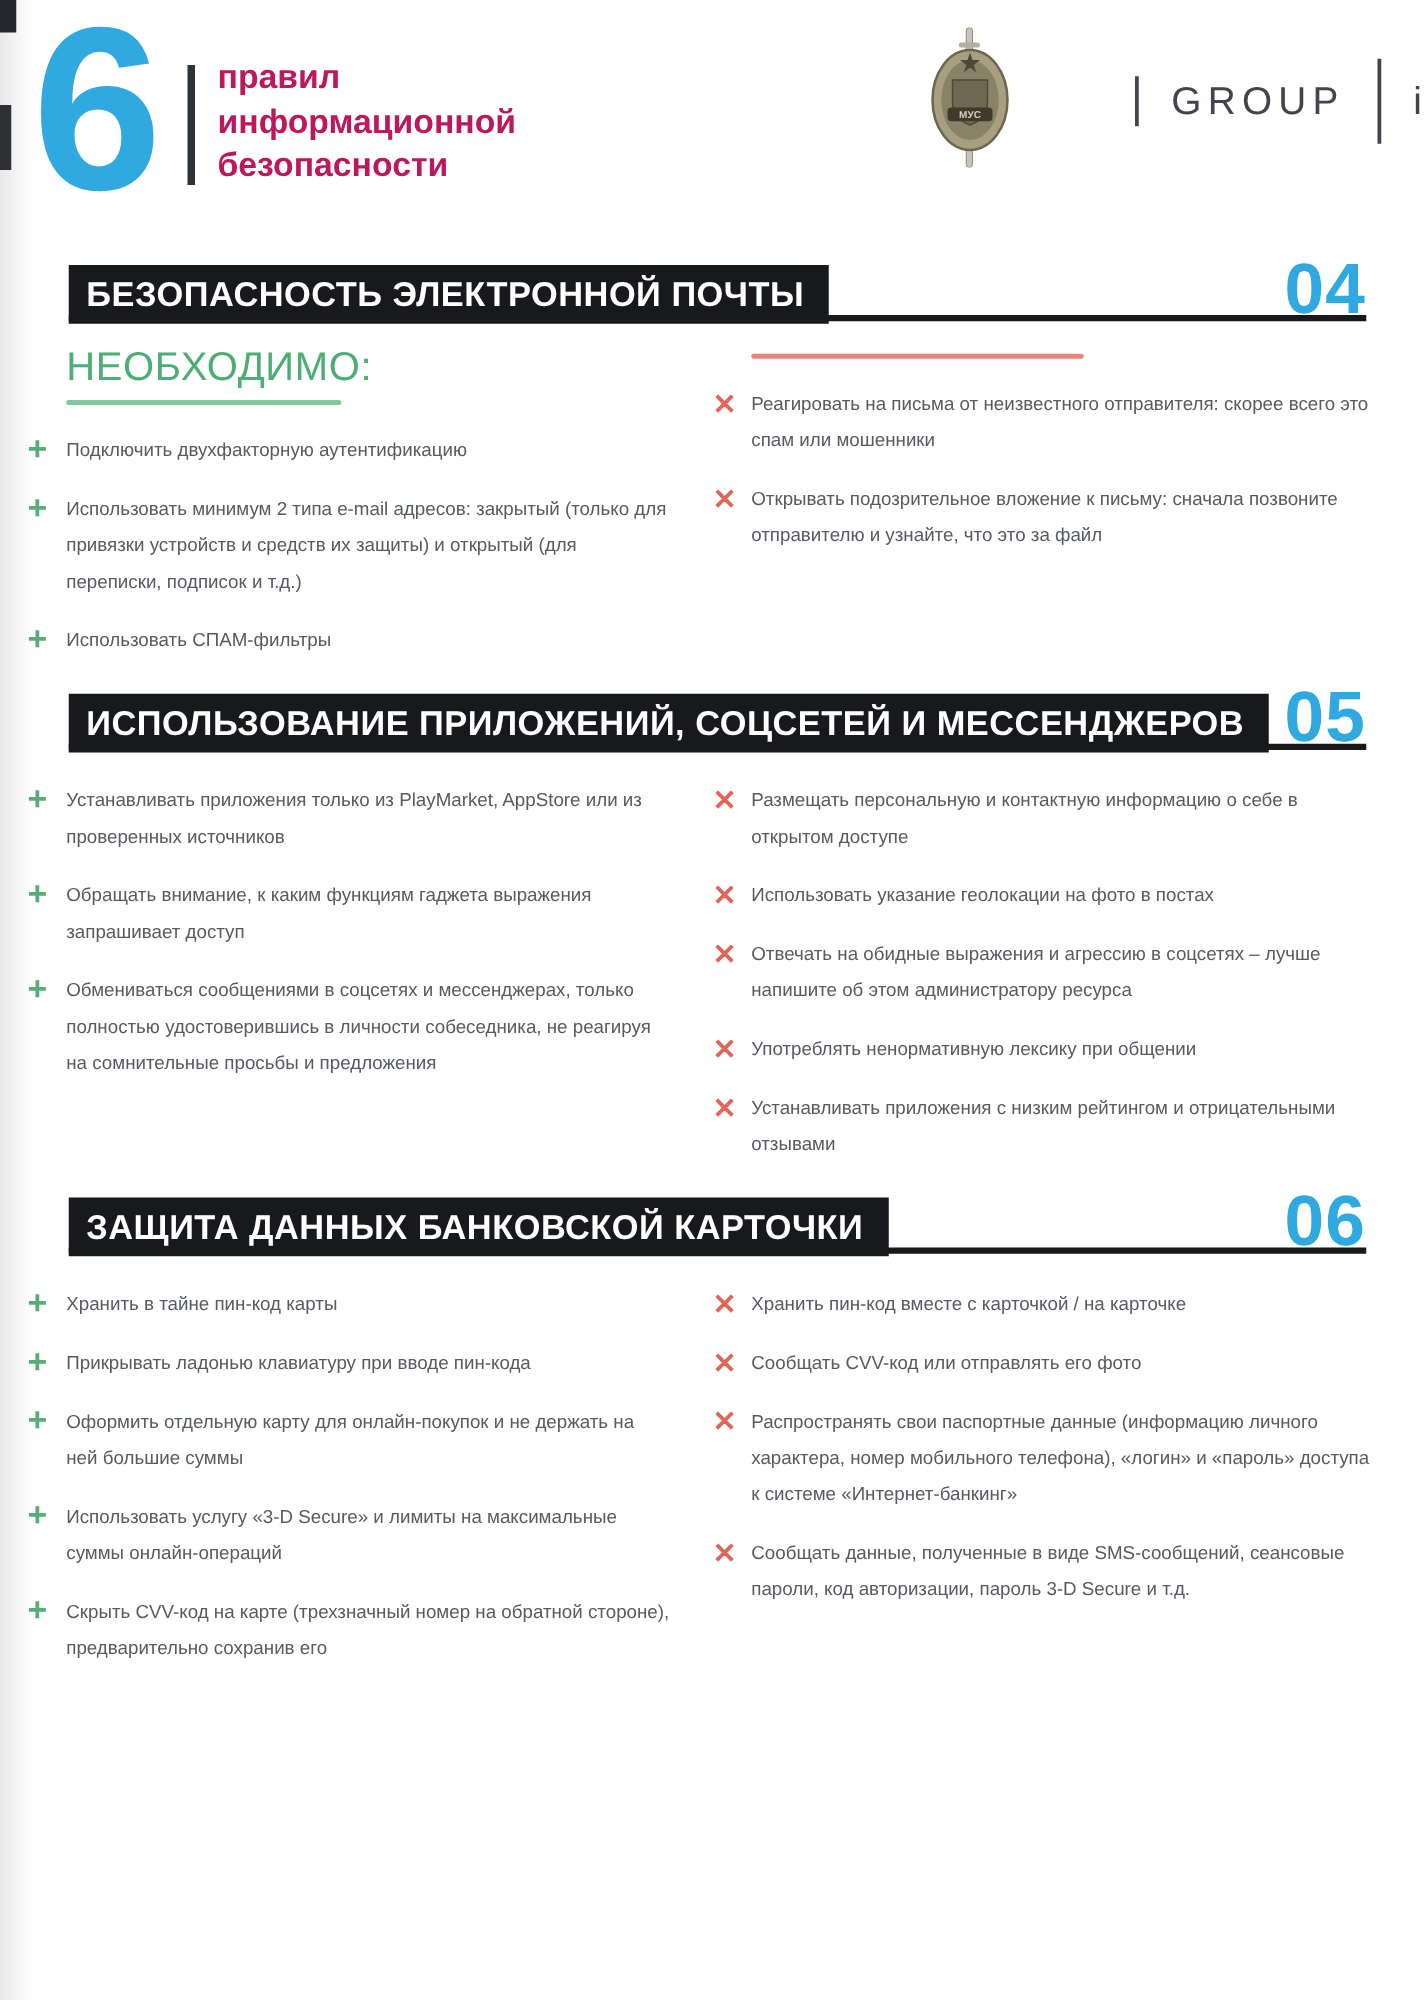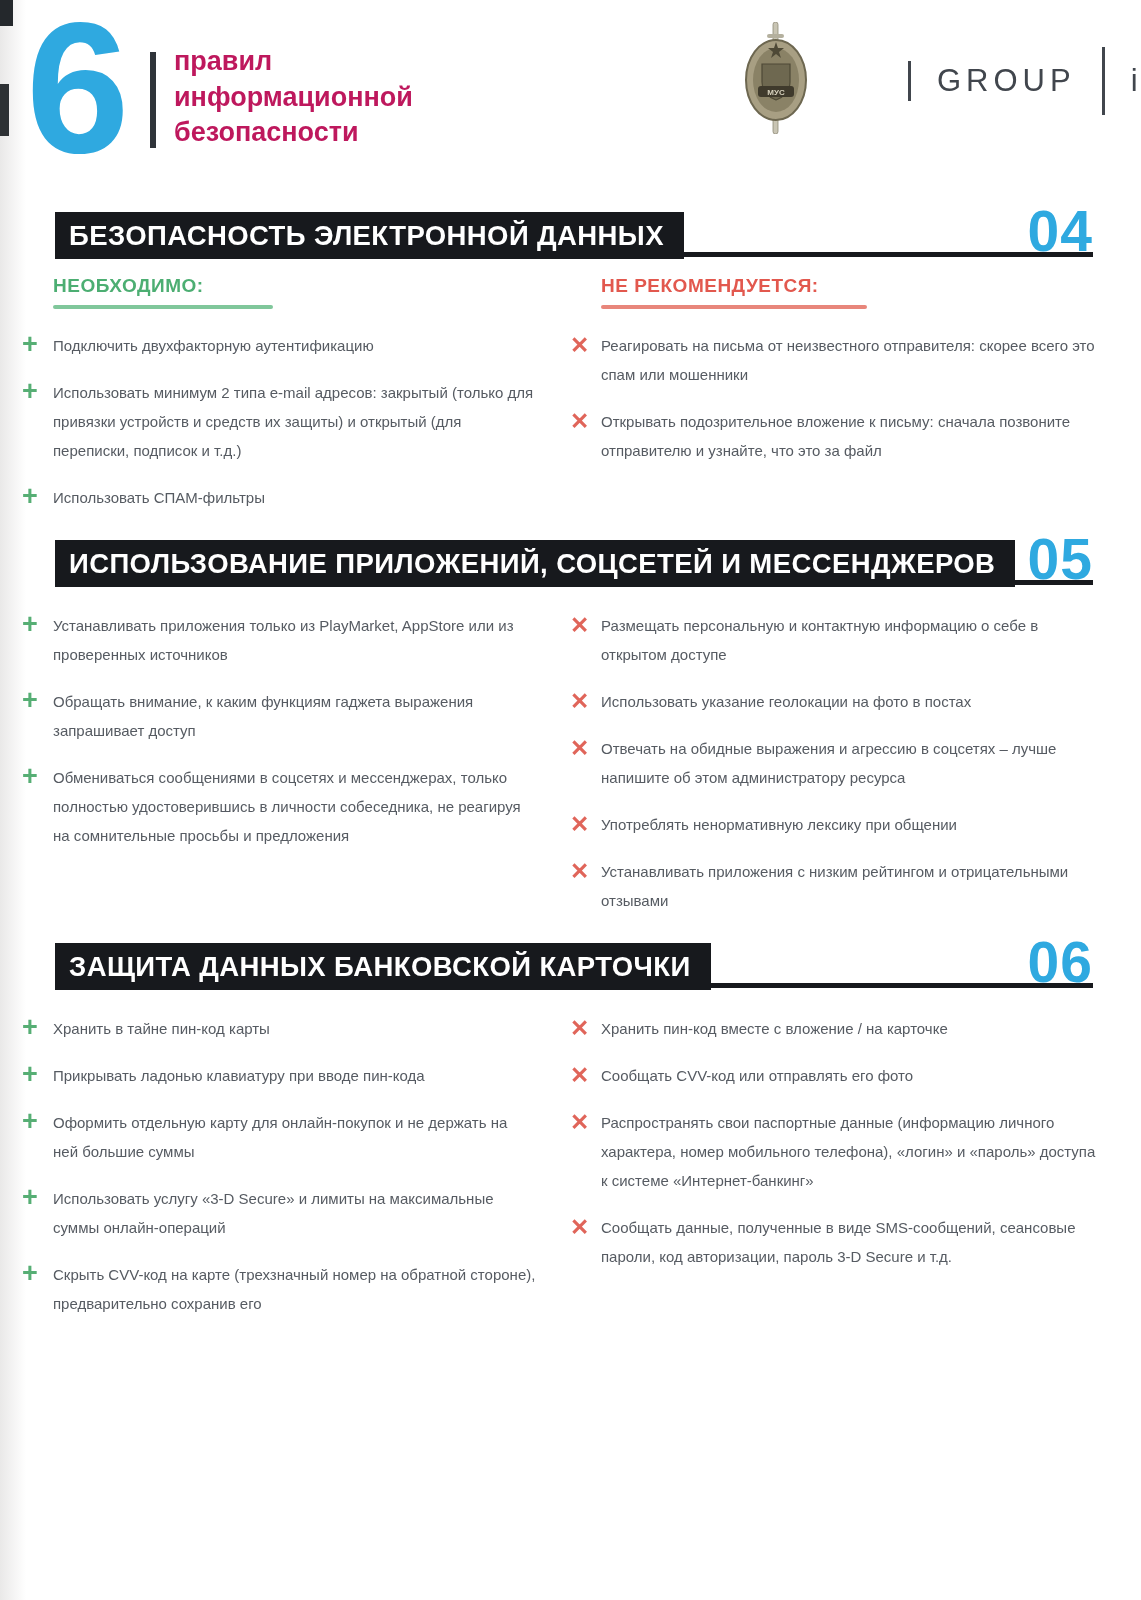--- a/index.html
+++ b/index.html
@@ -35,21 +35,21 @@
   .sec-line { position:absolute; left:0; right:0; bottom:2px; height:5px; background:#17191d; z-index:2; }
   .sec-num { position:absolute; right:0; top:-9px; font-size:57px; font-weight:700;
     color:#2fa9e0; line-height:1; z-index:1; letter-spacing:1px; }
 
   .sec-cols { display:flex; margin:24px 40px 6px 22px; }
   .section-first .sec-cols { margin-top:16px; }
   .col-do { flex:0 0 548px; width:548px; padding-right:34px; box-sizing:border-box; }
   .col-dont { flex:1; }
 
   .col-label-block { margin:0 0 22px 31px; }
-  .col-label { display:inline-block; font-size:19px; font-weight:700; letter-spacing:0.5px; }
+  .col-label { display:inline-block; font-size:32px; font-weight:400; letter-spacing:0.5px; }
   .col-do .col-label { color:#4cae72; }
   .col-dont .col-label { color:#e2584e; }
   .head-rule { height:4px; margin-top:8px; border-radius:2px; }
   .do-rule { background:#80c79b; width:220px; }
   .dont-rule { background:#e8867b; width:266px; }
 
   ul.items { list-style:none; margin:0; padding:0; }
   .item { display:flex; gap:7px; margin-bottom:18px; }
   .marker { flex:0 0 24px; text-align:left; font-weight:700; }
   .col-do .marker { color:#56ae74; font-size:27px; line-height:27px; }
@@ -87,21 +87,21 @@
       <span class="word">GROUP</span>
       <span class="gbar h66"></span>
       <span class="word">iB</span>
       <span class="gbar h56"></span>
     </div>
   </div>
 
   <div class="section section-first">
     <div class="sec-header">
       <div class="sec-line"></div>
-      <div class="sec-bar">БЕЗОПАСНОСТЬ ЭЛЕКТРОННОЙ ДАННЫХ</div>
+      <div class="sec-bar">БЕЗОПАСНОСТЬ ЭЛЕКТРОННОЙ ПОЧТЫ</div>
       <div class="sec-num">04</div>
     </div>
     <div class="sec-cols">
       <div class="col-do">
         <div class="col-label-block">
           <span class="col-label">НЕОБХОДИМО:</span>
           <div class="head-rule do-rule"></div>
         </div>
         <ul class="items">
           <li class="item">
@@ -113,21 +113,20 @@
             <span class="txt">Использовать минимум 2 типа e-mail адресов: закрытый (только для привязки устройств и средств их защиты) и открытый (для переписки, подписок и т.д.)</span>
             </li>
           <li class="item">
             <span class="marker">+</span>
             <span class="txt">Использовать СПАМ-фильтры</span>
             </li>
         </ul>
       </div>
       <div class="col-dont">
         <div class="col-label-block">
-          <span class="col-label">НЕ РЕКОМЕНДУЕТСЯ:</span>
           <div class="head-rule dont-rule"></div>
         </div>
         <ul class="items">
           <li class="item">
             <span class="marker">✕</span>
             <span class="txt">Реагировать на письма от неизвестного отправителя: скорее всего это спам или мошенники</span>
             </li>
           <li class="item">
             <span class="marker">✕</span>
             <span class="txt">Открывать подозрительное вложение к письму: сначала позвоните отправителю и узнайте, что это за файл</span>
@@ -215,21 +214,21 @@
           <li class="item">
             <span class="marker">+</span>
             <span class="txt">Скрыть CVV-код на карте (трехзначный номер на обратной стороне), предварительно сохранив его</span>
             </li>
         </ul>
       </div>
       <div class="col-dont">
         <ul class="items">
           <li class="item">
             <span class="marker">✕</span>
-            <span class="txt">Хранить пин-код вместе с вложение / на карточке</span>
+            <span class="txt">Хранить пин-код вместе с карточкой / на карточке</span>
             </li>
           <li class="item">
             <span class="marker">✕</span>
             <span class="txt">Сообщать CVV-код или отправлять его фото</span>
             </li>
           <li class="item">
             <span class="marker">✕</span>
             <span class="txt">Распространять свои паспортные данные (информацию личного характера, номер мобильного телефона), «логин» и «пароль» доступа к системе «Интернет-банкинг»</span>
             </li>
           <li class="item">

